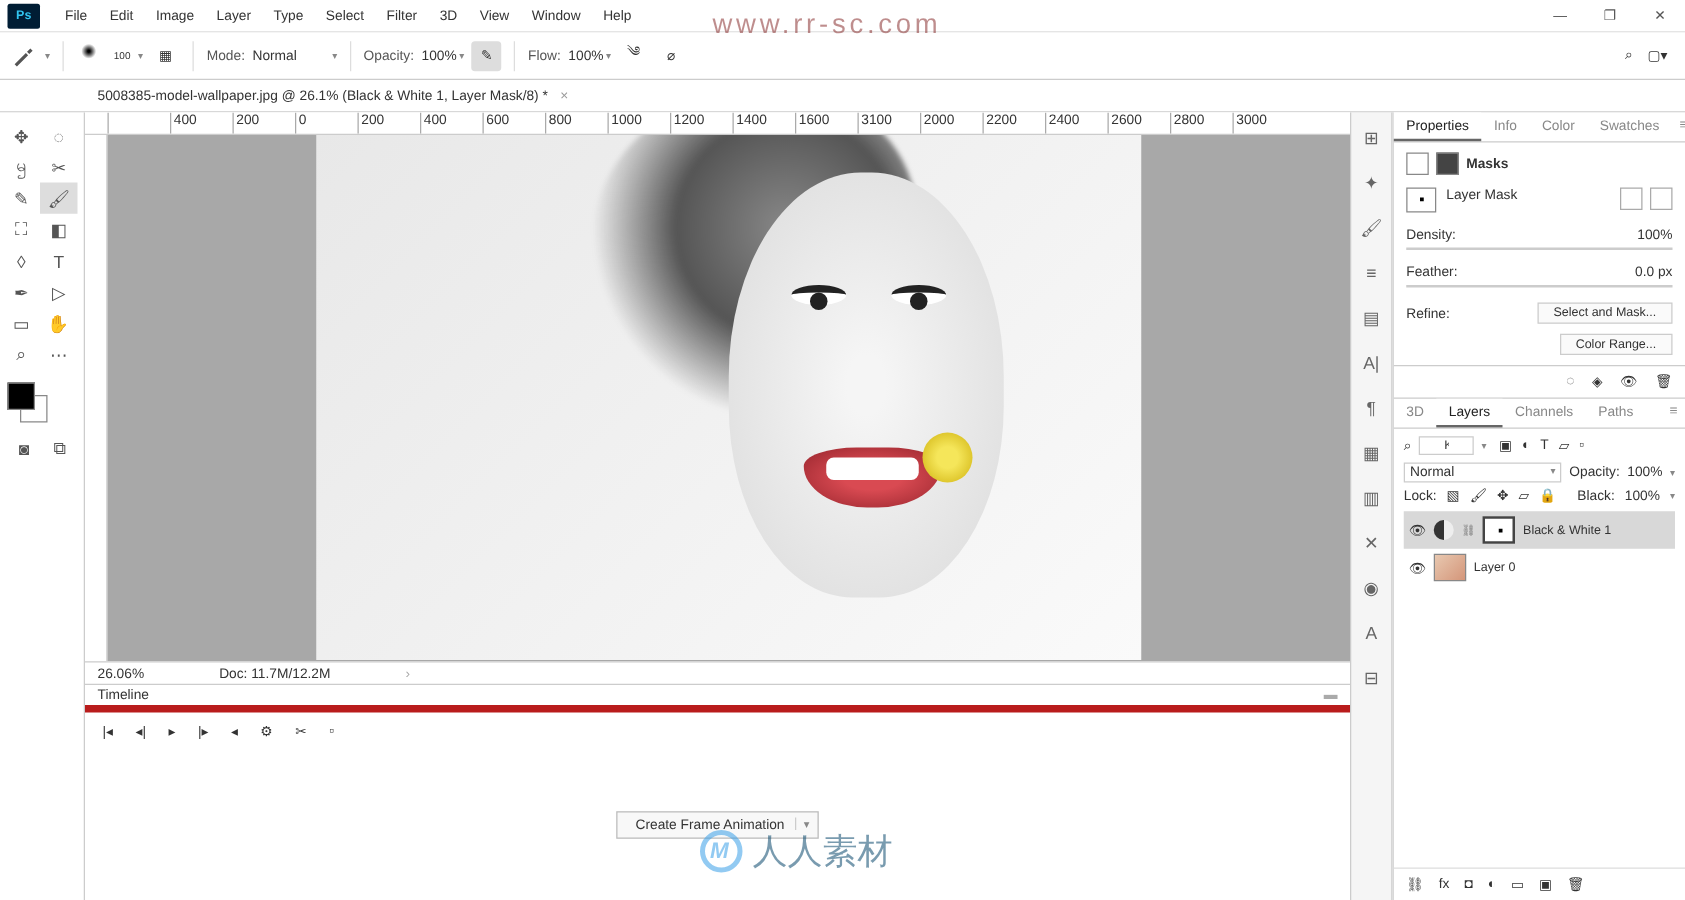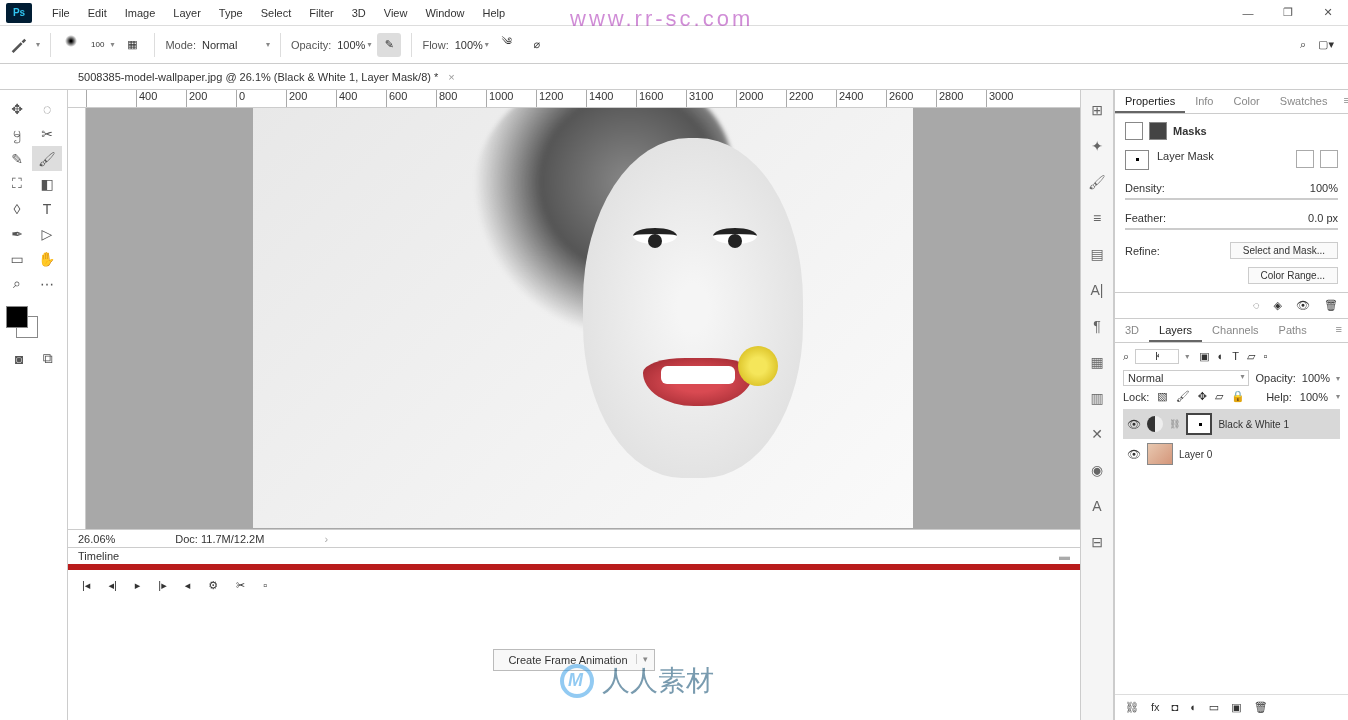--- a/index.html
+++ b/index.html
@@ -3,21 +3,21 @@
 <meta charset="utf-8">
 <style>
 * { margin: 0; padding: 0; box-sizing: border-box; font-family: "Segoe UI", Tahoma, sans-serif; font-size: 11px; color: #333; }
 body { width: 1348px; height: 720px; background: #f0f0f0; overflow: hidden; position: relative; }
 .titlebar { height: 26px; background: #fff; display: flex; align-items: center; border-bottom: 1px solid #ddd; }
 .ps-logo { width: 26px; height: 20px; background: #001d34; color: #31c5f0; display: flex; align-items: center; justify-content: center; font-weight: bold; margin: 0 6px; font-size: 10px; border-radius: 2px; }
 .menu { display: flex; gap: 2px; margin-left: 6px; align-items: center; }
 .menu span { padding: 4px 8px; cursor: default; }
 .winctrl { margin-left: auto; display: flex; }
 .winctrl div { width: 40px; height: 26px; display: flex; align-items: center; justify-content: center; color: #555; }
-.watermark-url { position: absolute; top: 6px; left: 570px; font-size: 22px; letter-spacing: 3px; color: #a21caf; opacity: .5; font-weight: 300; pointer-events: none; }
+.watermark-url { position: absolute; top: 6px; left: 570px; font-size: 22px; letter-spacing: 3px; color: #7f1d1d; opacity: .5; font-weight: 300; pointer-events: none; }
 .options-bar { height: 38px; background: #fff; border-bottom: 1px solid #ccc; display: flex; align-items: center; padding: 0 6px; gap: 6px; }
 .opt-sep { width: 1px; height: 24px; background: #ddd; margin: 0 4px; }
 .opt-label { color: #555; }
 .opt-val { display: inline-flex; align-items: center; gap: 2px; }
 .chev { font-size: 8px; color: #888; }
 .icon-btn { width: 24px; height: 24px; display: flex; align-items: center; justify-content: center; border-radius: 2px; }
 .airbrush { background: #ddd; border-radius: 3px; }
 .brush-prev { width: 20px; height: 20px; display: flex; flex-direction: column; align-items: center; }
 .brush-dot { width: 12px; height: 12px; background: radial-gradient(circle,#000 10%,transparent 70%); }
 .brush-sz { font-size: 8px; margin-left: 4px; }
@@ -371,21 +371,21 @@
         <span>100%</span>
           <span class="chev">▾</span>
       </div>
       <div class="lock-row">
         <span>Lock:</span>
         <span>▧</span>
         <span>🖌</span>
         <span>✥</span>
         <span>▱</span>
         <span>🔒</span>
-        <span style="margin-left:auto">Help:</span>
+        <span style="margin-left:auto">Black:</span>
         <span>100%</span>
           <span class="chev">▾</span>
       </div>
       <div class="layer-item sel">
         <span class="eye-ic">👁</span>
         <div class="adj-circle"></div>
         <span class="link-ic">⛓</span>
         <div class="mask-th"></div>
         <span class="layer-name">Black &amp; White 1</span>
       </div>

